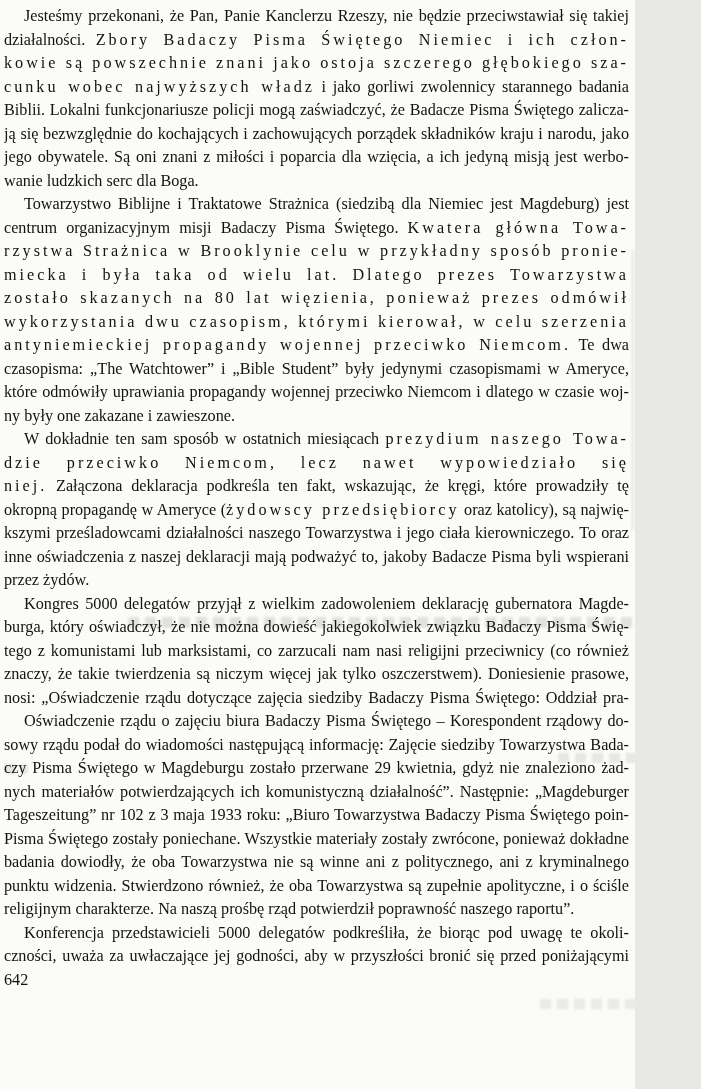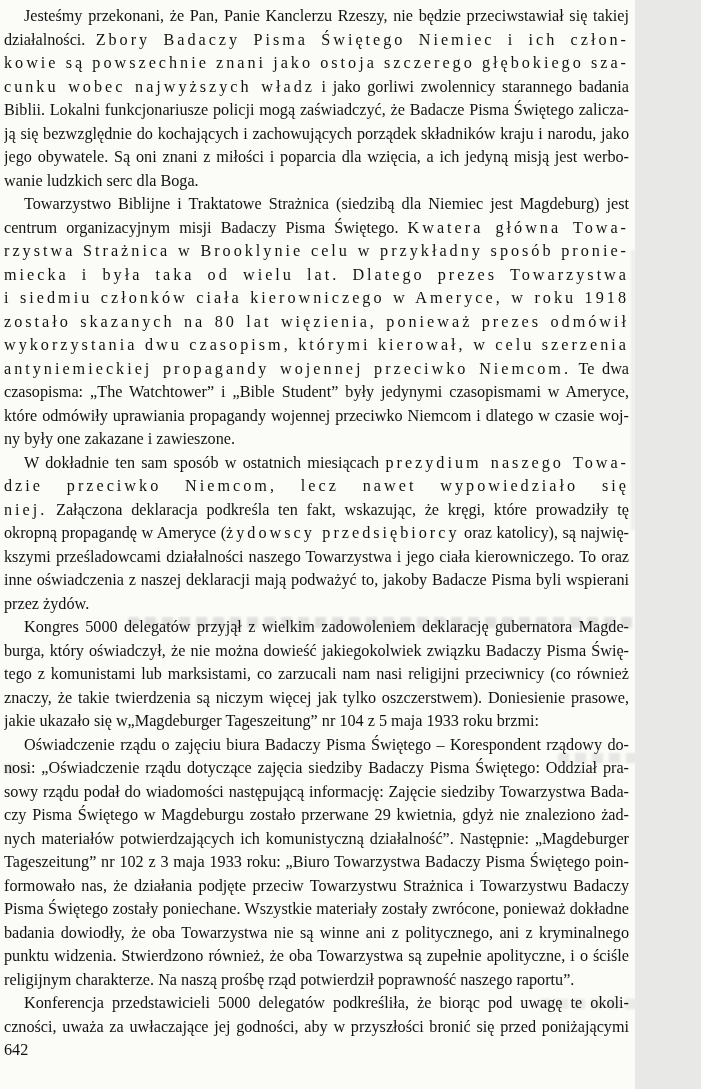--- a/index.html
+++ b/index.html
@@ -86,21 +86,20 @@
         <div class="line"><span class="n">Biblii. Lokalni funkcjonariusze policji mogą zaświadczyć, że Badacze Pisma Świętego zalicza-</span></div>
         <div class="line"><span class="n">ją się bezwzględnie do kochających i zachowujących porządek składników kraju i narodu, jako</span></div>
         <div class="line"><span class="n">jego obywatele. Są oni znani z miłości i poparcia dla wzięcia, a ich jedyną misją jest werbo-</span></div>
         <div class="line nojust"><span class="n">wanie ludzkich serc dla Boga.</span></div>
       </div>
       <div class="paragraph">
         <div class="line first"><span class="n">Towarzystwo Biblijne i Traktatowe Strażnica (siedzibą dla Niemiec jest Magdeburg) jest</span></div>
         <div class="line"><span class="n">centrum organizacyjnym misji Badaczy Pisma Świętego. </span><span class="sp">Kwatera główna Towa-</span></div>
         <div class="line"><span class="sp">rzystwa Strażnica w Brooklynie celu w przykładny sposób pronie-</span></div>
         <div class="line"><span class="sp">miecka i była taka od wielu lat. Dlatego prezes Towarzystwa</span></div>
-        <div class="line"><span class="sp">i siedmiu członków ciała kierowniczego w Ameryce, w roku 1918</span></div>
         <div class="line"><span class="sp">zostało skazanych na 80 lat więzienia, ponieważ prezes odmówił</span></div>
         <div class="line"><span class="sp">wykorzystania dwu czasopism, którymi kierował, w celu szerzenia</span></div>
         <div class="line"><span class="sp">antyniemieckiej propagandy wojennej przeciwko Niemcom.</span><span class="n"> Te dwa</span></div>
         <div class="line"><span class="n">czasopisma: „The Watchtower” i „Bible Student” były jedynymi czasopismami w Ameryce,</span></div>
         <div class="line"><span class="n">które odmówiły uprawiania propagandy wojennej przeciwko Niemcom i dlatego w czasie woj-</span></div>
         <div class="line nojust"><span class="n">ny były one zakazane i zawieszone.</span></div>
       </div>
       <div class="paragraph">
         <div class="line first"><span class="n">W dokładnie ten sam sposób w ostatnich miesiącach </span><span class="sp">prezydium naszego Towa-</span></div>
         <div class="line"><span class="sp">dzie przeciwko Niemcom, lecz nawet wypowiedziało się przeciwko</span></div>
@@ -108,30 +107,28 @@
         <div class="line"><span class="n">okropną propagandę w Ameryce (</span><span class="sp">żydowscy przedsiębiorcy</span><span class="n"> oraz katolicy), są najwię-</span></div>
         <div class="line"><span class="n">kszymi prześladowcami działalności naszego Towarzystwa i jego ciała kierowniczego. To oraz</span></div>
         <div class="line"><span class="n">inne oświadczenia z naszej deklaracji mają podważyć to, jakoby Badacze Pisma byli wspierani</span></div>
         <div class="line nojust"><span class="n">przez żydów.</span></div>
       </div>
       <div class="paragraph">
         <div class="line first"><span class="n">Kongres 5000 delegatów przyjął z wielkim zadowoleniem deklarację gubernatora Magde-</span></div>
         <div class="line"><span class="n">burga, który oświadczył, że nie można dowieść jakiegokolwiek związku Badaczy Pisma Świę-</span></div>
         <div class="line"><span class="n">tego z komunistami lub marksistami, co zarzucali nam nasi religijni przeciwnicy (co również</span></div>
         <div class="line"><span class="n">znaczy, że takie twierdzenia są niczym więcej jak tylko oszczerstwem). Doniesienie prasowe,</span></div>
-        <div class="line nojust"><span class="n">jakie ukazało się w„Magdeburger Tageszeitung” nr 104 z 5 maja 1933 roku brzmi:</span></div>
       </div>
       <div class="paragraph">
+        <div class="line"><span class="n">nosi: „Oświadczenie rządu dotyczące zajęcia siedziby Badaczy Pisma Świętego: Oddział pra-</span></div>
         <div class="line first"><span class="n">Oświadczenie rządu o zajęciu biura Badaczy Pisma Świętego – Korespondent rządowy do-</span></div>
-        <div class="line"><span class="n">nosi: „Oświadczenie rządu dotyczące zajęcia siedziby Badaczy Pisma Świętego: Oddział pra-</span></div>
         <div class="line"><span class="n">sowy rządu podał do wiadomości następującą informację: Zajęcie siedziby Towarzystwa Bada-</span></div>
         <div class="line"><span class="n">czy Pisma Świętego w Magdeburgu zostało przerwane 29 kwietnia, gdyż nie znaleziono żad-</span></div>
         <div class="line"><span class="n">nych materiałów potwierdzających ich komunistyczną działalność”. Następnie: „Magdeburger</span></div>
         <div class="line"><span class="n">Tageszeitung” nr 102 z 3 maja 1933 roku: „Biuro Towarzystwa Badaczy Pisma Świętego poin-</span></div>
-        <div class="line"><span class="n">formowało nas, że działania podjęte przeciw Towarzystwu Strażnica i Towarzystwu Badaczy</span></div>
         <div class="line"><span class="n">Pisma Świętego zostały poniechane. Wszystkie materiały zostały zwrócone, ponieważ dokładne</span></div>
         <div class="line"><span class="n">badania dowiodły, że oba Towarzystwa nie są winne ani z politycznego, ani z kryminalnego</span></div>
         <div class="line"><span class="n">punktu widzenia. Stwierdzono również, że oba Towarzystwa są zupełnie apolityczne, i o ściśle</span></div>
         <div class="line nojust"><span class="n">religijnym charakterze. Na naszą prośbę rząd potwierdził poprawność naszego raportu”.</span></div>
       </div>
       <div class="paragraph">
         <div class="line first"><span class="n">Konferencja przedstawicieli 5000 delegatów podkreśliła, że biorąc pod uwagę te okoli-</span></div>
         <div class="line"><span class="n">czności, uważa za uwłaczające jej godności, aby w przyszłości bronić się przed poniżającymi</span></div>
       </div>
     </div>

